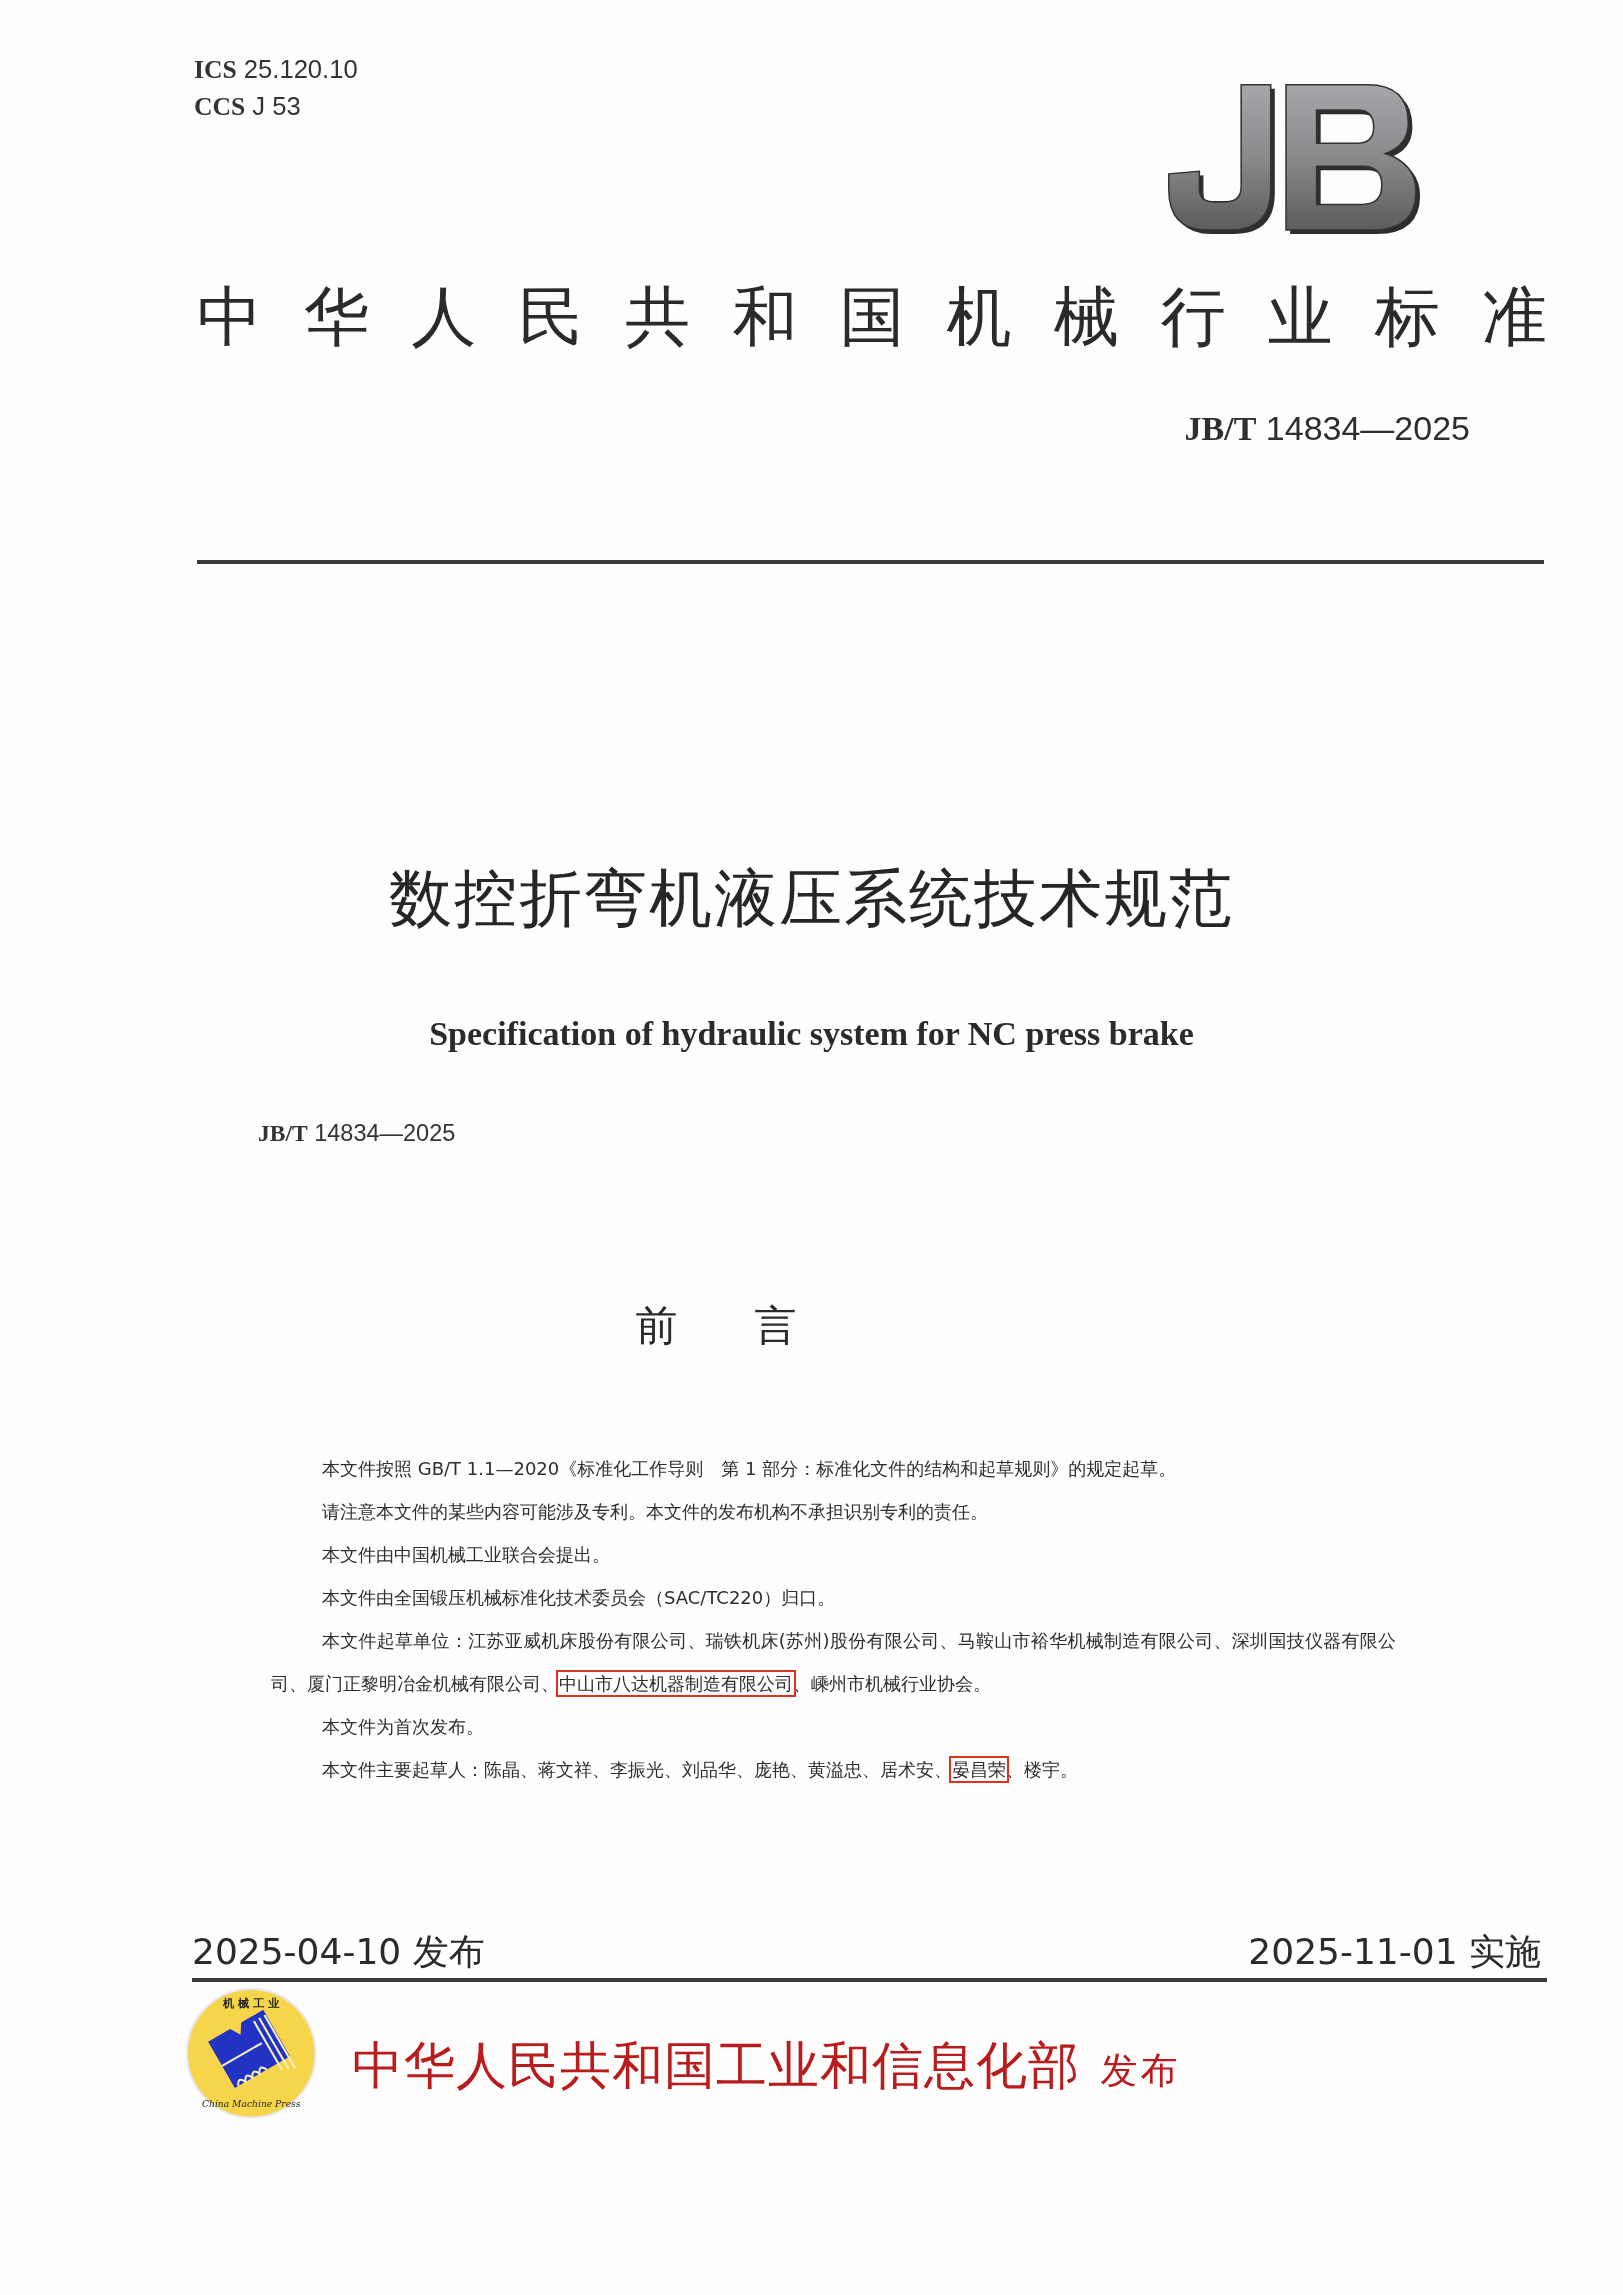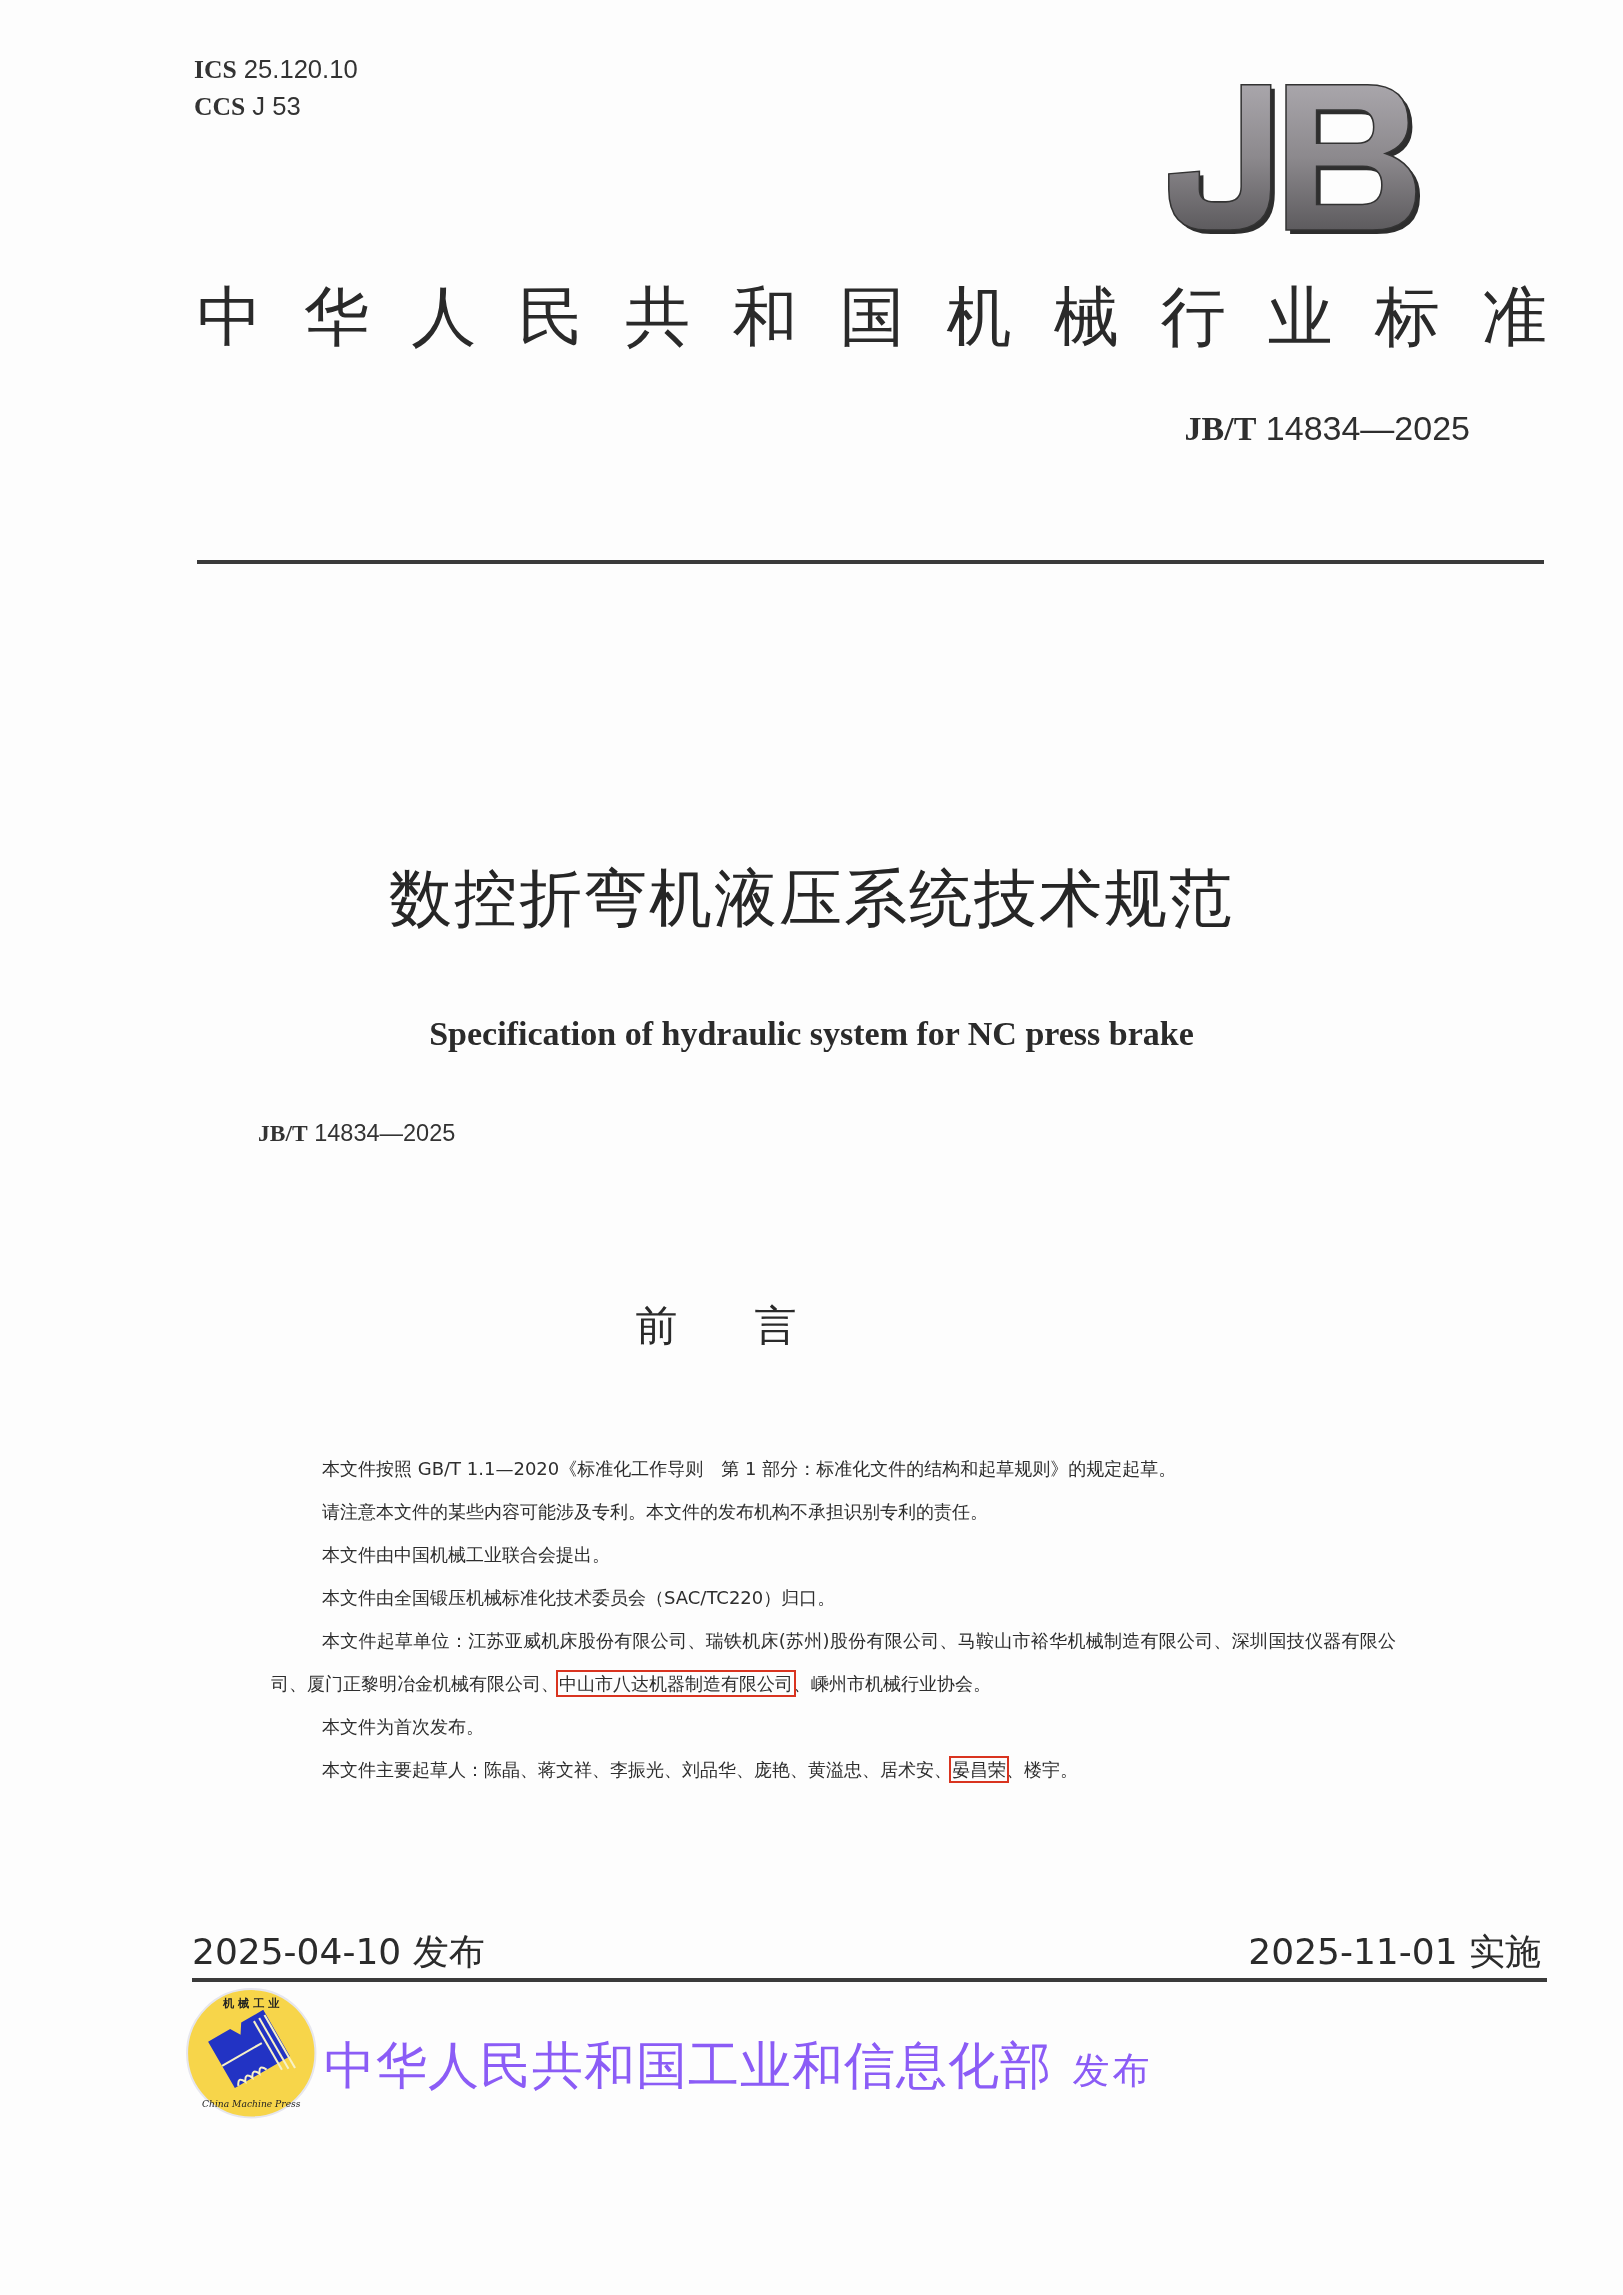--- a/index.html
+++ b/index.html
@@ -134,23 +134,23 @@
       width: 1355px; height: 3.6px;
       background: #3a3a3a;
     }
 
     
     .seal {
       left: 184px; top: 1986px;
       width: 135px; height: 135px;
     }
     .publisher {
-      left: 324px; top: 2032px;
+      left: 352px; top: 2032px;
       font-size: 51px;
-      color: #8b5cf6;
+      color: #b91c1c;
       white-space: nowrap;
       letter-spacing: 1px;
     }
     .publisher .suffix {
       font-size: 37px;
       margin-left: 20.4px;
       letter-spacing: 3.1px;
     }
   </style>
 </head>

